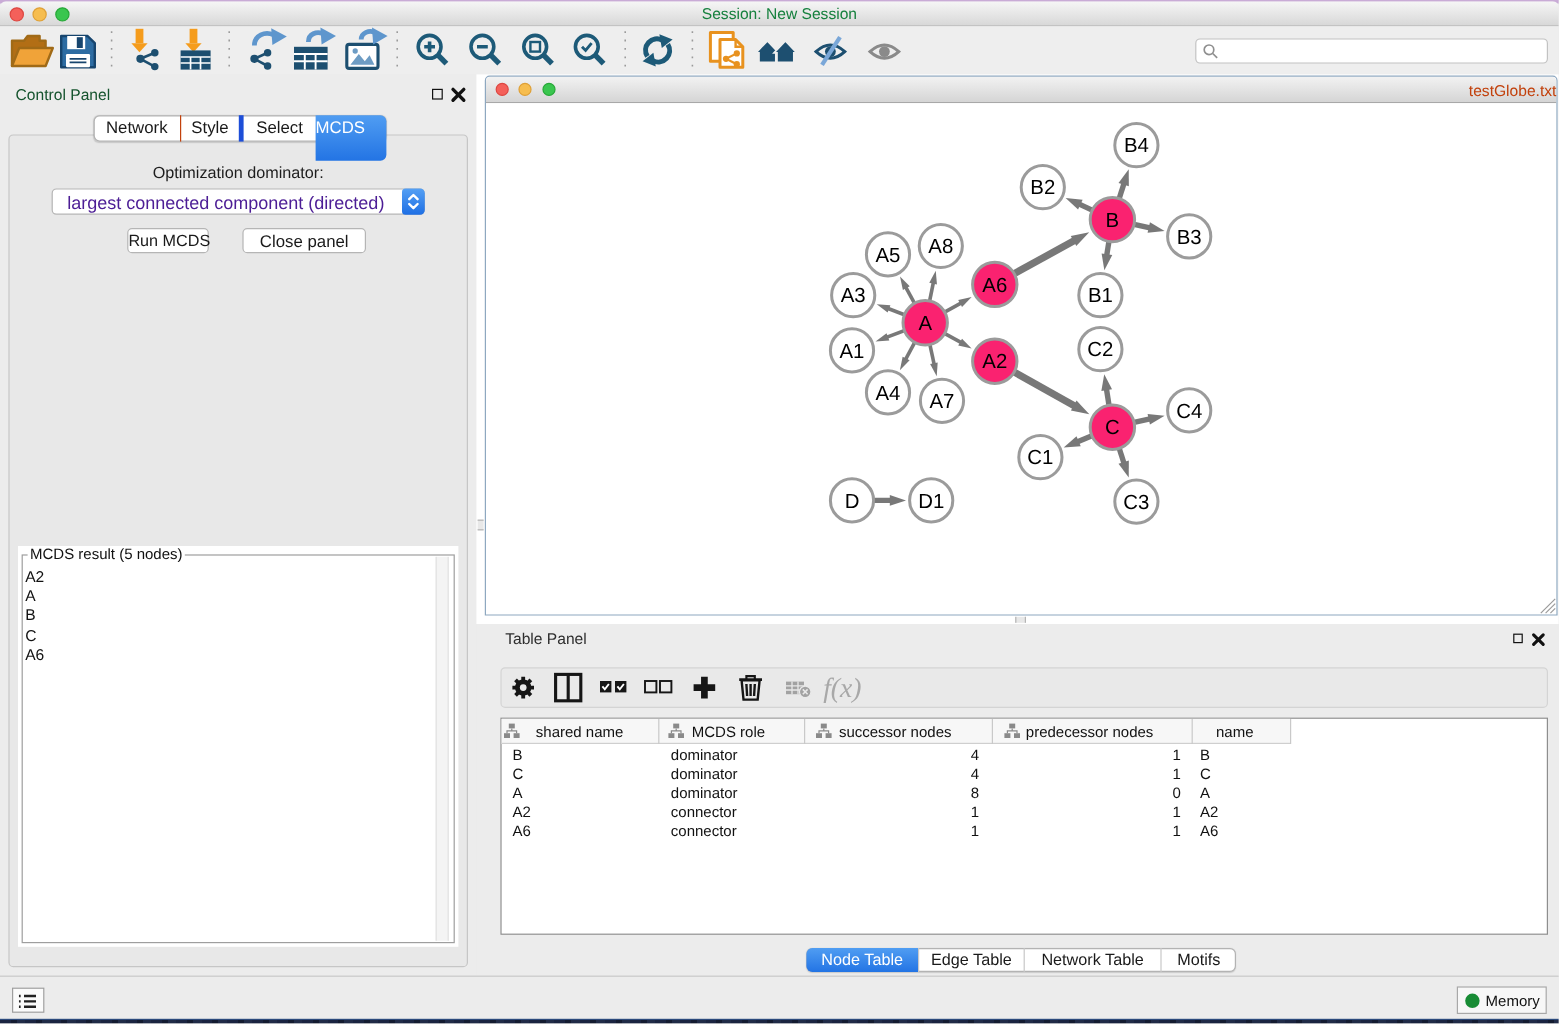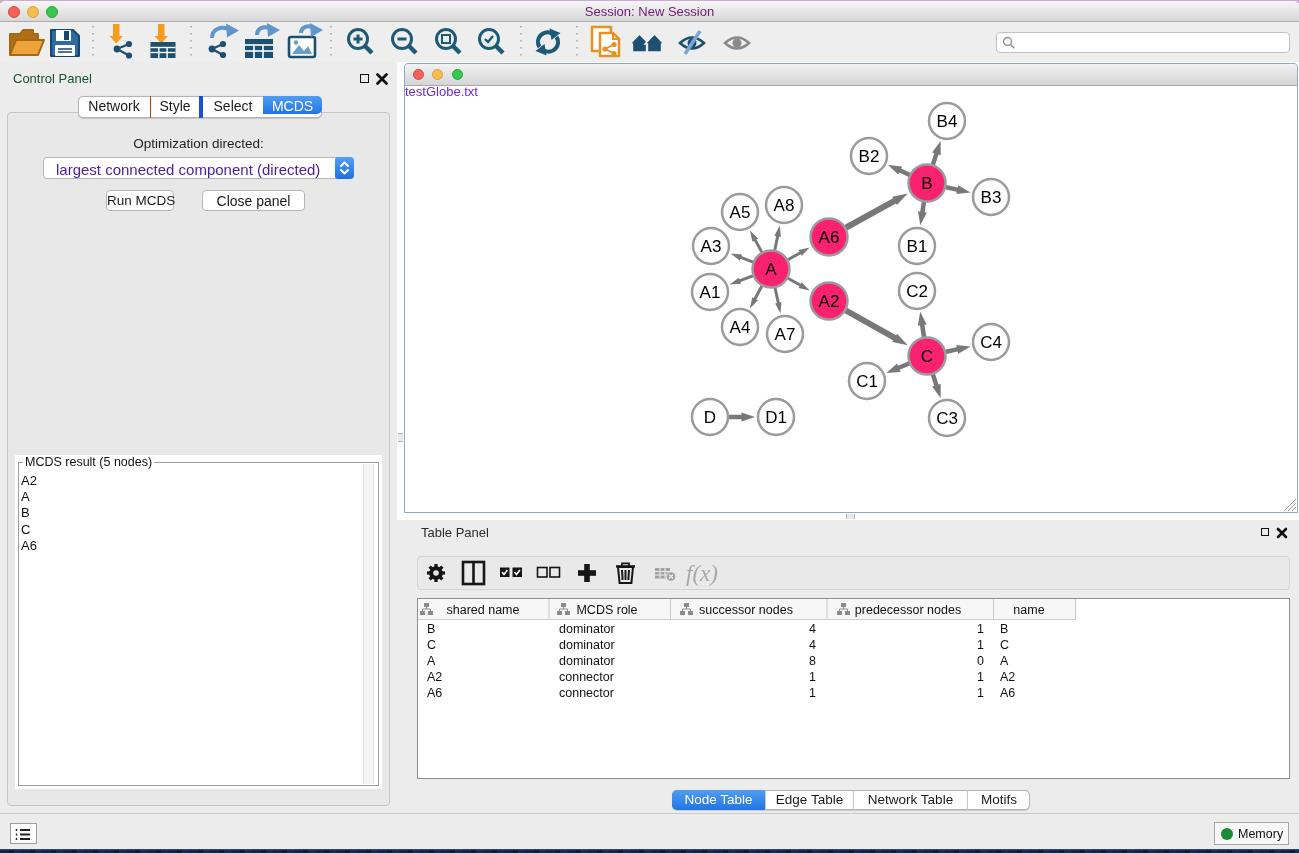--- a/index.html
+++ b/index.html
@@ -3,21 +3,21 @@
 *{margin:0;padding:0;box-sizing:border-box}
 html,body{width:1299px;height:853px;overflow:hidden}
 body{font-family:"Liberation Sans",sans-serif;background:#ececec;position:relative;font-size:13px;color:#1a1a1a}
 .abs{position:absolute}
 </style></head><body>
 <div class="abs" style="left:0;top:0;width:1299px;height:3px;background:#c9abd6"></div>
 <div class="abs" style="left:0;top:1px;width:1299px;height:21px;background:linear-gradient(#f6f6f6,#d8d8d8);border-bottom:1px solid #ababab;border-radius:5px 5px 0 0"></div>
 <div class="abs" style="left:8px;top:6px;width:12px;height:12px;border-radius:50%;background:#f4605a;border:0.5px solid #dd4741"></div>
 <div class="abs" style="left:27px;top:6px;width:12px;height:12px;border-radius:50%;background:#f6bd4f;border:0.5px solid #dfa036"></div>
 <div class="abs" style="left:46px;top:6px;width:12px;height:12px;border-radius:50%;background:#3ac64f;border:0.5px solid #27a838"></div>
-<div class="abs" style="left:0;top:4px;width:1299px;text-align:center;font-size:13px;color:#701a75">Session: New Session</div>
+<div class="abs" style="left:0;top:4px;width:1299px;text-align:center;font-size:13px;color:#15803d">Session: New Session</div>
 <div class="abs" style="left:0;top:22px;width:1299px;height:40px;background:#eeeeee"></div>
 <svg class="abs" style="left:0;top:22px" width="1299" height="40" viewBox="0 22 1299 40">
 <g stroke="#9a9a9a" stroke-width="1.3" stroke-dasharray="1.5,5.5">
 <line x1="93" y1="26" x2="93" y2="59"></line>
       <line x1="191" y1="26" x2="191" y2="59"></line>
 <line x1="331" y1="26" x2="331" y2="59"></line>
       <line x1="521" y1="26" x2="521" y2="59"></line>
 <line x1="577" y1="26" x2="577" y2="59"></line>
     </g>
 
@@ -165,23 +165,23 @@
 <svg class="abs" style="left:375px;top:72px" width="14" height="14" viewBox="0 0 14 14">
     <path d="M2.5 2.5 L11.5 11.5 M11.5 2.5 L2.5 11.5" stroke="#111" stroke-width="2.8" stroke-linecap="round"></path>
   </svg>
 
 <div class="abs" style="left:7px;top:112px;width:383px;height:694px;background:#e8e8e8;border:1px solid #c6c6c6;border-radius:4px"></div>
 
 <div class="abs" style="left:78px;top:96px;width:244px;height:22px;background:#fff;border:1px solid #b3b3b3;border-radius:5px;box-shadow:0 0.5px 1px rgba(0,0,0,.15)"></div>
 <div class="abs" style="left:78px;top:96px;width:73px;height:22px;border-right:1px solid #c2410c;text-align:center;line-height:21px;font-size:14px">Network</div>
 <div class="abs" style="left:151px;top:96px;width:52px;height:22px;border-right:4px solid #1d4ed8;text-align:center;line-height:21px;font-size:14px">Style</div>
 <div class="abs" style="left:203px;top:96px;width:60px;height:22px;text-align:center;line-height:21px;font-size:14px">Select</div>
-<div class="abs" style="left:263px;top:96px;width:59px;height:18px;background:linear-gradient(#509df2,#2374e4);border-radius:0 5px 5px 0;text-align:center;line-height:21px;font-size:14px;color:#fff">MCDS</div>
-
-<div class="abs" style="left:7px;top:136px;width:383px;text-align:center;font-size:13.5px;color:#1d1d1d">Optimization directed:</div>
+<div class="abs" style="left:263px;top:96px;width:59px;height:38px;background:linear-gradient(#509df2,#2374e4);border-radius:0 5px 5px 0;line-height:21px;font-size:14px;color:#fff">MCDS</div>
+
+<div class="abs" style="left:7px;top:136px;width:383px;text-align:center;font-size:13.5px;color:#1d1d1d">Optimization dominator:</div>
 <div class="abs" style="left:43px;top:157px;width:311px;height:22px;background:#fff;border:1px solid #b5b5b5;border-radius:4px"></div>
 <div class="abs" style="left:56px;top:161px;font-size:15px;color:#4c1d95">largest connected component (directed)</div>
 <div class="abs" style="left:335px;top:157px;width:19px;height:22px;background:linear-gradient(#55a0f4,#1e6fe4);border-radius:3px 4px 4px 3px"></div>
 <svg class="abs" style="left:337px;top:160px" width="15" height="16" viewBox="0 0 15 16">
 <path d="M4 6 L7.5 2.5 L11 6" fill="none" stroke="#fff" stroke-width="2" stroke-linecap="round" stroke-linejoin="round"></path>
 <path d="M4 10 L7.5 13.5 L11 10" fill="none" stroke="#fff" stroke-width="2" stroke-linecap="round" stroke-linejoin="round"></path>
   </svg>
 <div class="abs" style="left:106px;top:190px;width:68px;height:21px;background:#fff;border:1px solid #b5b5b5;border-radius:4px;text-align:center;line-height:20px;font-size:13.5px;white-space:nowrap">Run MCDS</div>
 <div class="abs" style="left:202px;top:190px;width:103px;height:21px;background:#fff;border:1px solid #b5b5b5;border-radius:4px;text-align:center;line-height:20px;font-size:14px">Close panel</div>
 
@@ -192,21 +192,21 @@
 <div class="abs" style="left:21px;top:473px;font-size:13px;line-height:16.2px;color:#111">A2<br>A<br>B<br>C<br>A6</div>
 
 <div class="abs" style="left:397px;top:62px;width:902px;height:458px;background:#fff"></div>
 <div class="abs" style="left:398px;top:433px;width:5px;height:9px;border-top:1px solid #b5b5b5;border-bottom:1px solid #b5b5b5;background:#e8e8e8"></div>
 <div class="abs" style="left:846px;top:514px;width:9px;height:5px;border-left:1px solid #b5b5b5;border-right:1px solid #b5b5b5;background:#e8e8e8"></div>
 <div class="abs" style="left:404px;top:63px;width:894px;height:450px;border:1px solid #8ea8c0;border-radius:4px 4px 0 0;background:#fff"></div>
 <div class="abs" style="left:405px;top:64px;width:892px;height:22px;background:linear-gradient(#f2f2f2,#d5d5d5);border-bottom:1px solid #a8a8a8;border-radius:4px 4px 0 0"></div>
 <div class="abs" style="left:413px;top:69px;width:11px;height:11px;border-radius:50%;background:#f4605a;border:0.5px solid #dd4741"></div>
 <div class="abs" style="left:432px;top:69px;width:11px;height:11px;border-radius:50%;background:#f6bd4f;border:0.5px solid #dfa036"></div>
 <div class="abs" style="left:452px;top:69px;width:11px;height:11px;border-radius:50%;background:#3ac64f;border:0.5px solid #27a838"></div>
-<div class="abs" style="left:405px;top:84px;width:892px;text-align:left;font-size:13px;color:#6d28d9">testGlobe.txt</div>
+<div class="abs" style="left:405px;top:68px;width:892px;text-align:right;font-size:13px;color:#c2410c">testGlobe.txt</div>
 <svg class="abs" style="left:405px;top:87px" width="892" height="425" viewBox="405 87 892 425">
 <line x1="771" y1="269" x2="738.1" y2="281.4" stroke="#787878" stroke-width="3"></line>
 <polygon points="729.6,284.6 738.8,277.7 741.1,283.8" fill="#787878"></polygon>
 <line x1="771" y1="269" x2="801.9" y2="286.0" stroke="#787878" stroke-width="3"></line>
 <polygon points="809.7,290.4 798.5,287.9 801.7,282.2" fill="#787878"></polygon>
 <line x1="771" y1="269" x2="739.0" y2="256.7" stroke="#787878" stroke-width="3"></line>
 <polygon points="730.6,253.5 742.0,254.4 739.7,260.5" fill="#787878"></polygon>
 <line x1="771" y1="269" x2="754.1" y2="300.5" stroke="#787878" stroke-width="3"></line>
 <polygon points="749.9,308.5 752.2,297.2 758.0,300.3" fill="#787878"></polygon>
 <line x1="771" y1="269" x2="754.3" y2="238.4" stroke="#787878" stroke-width="3"></line>

